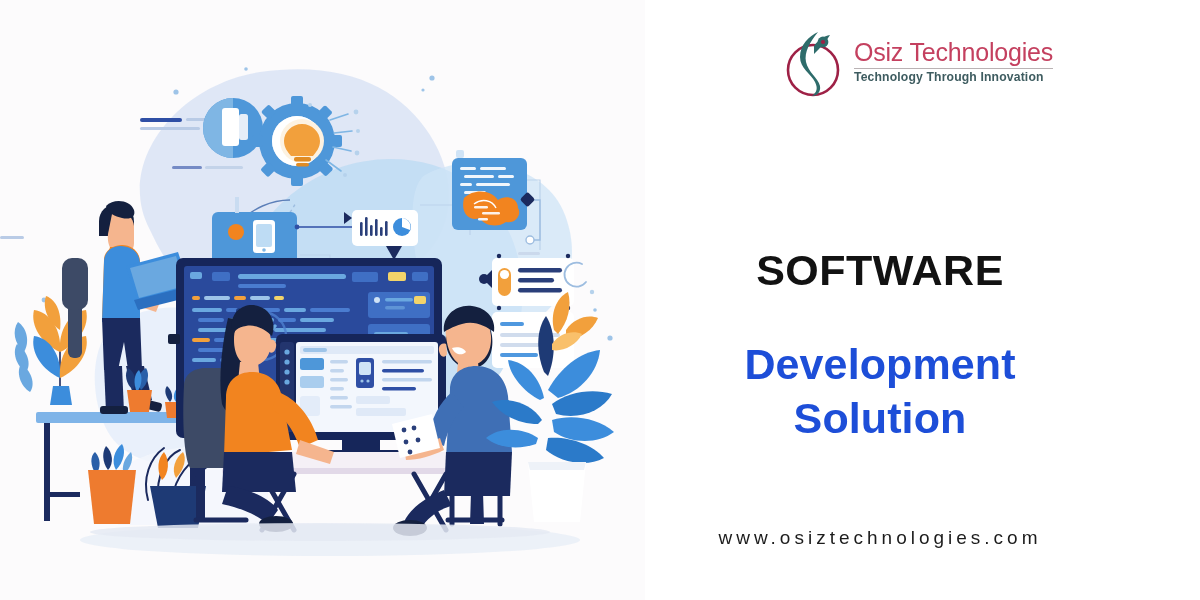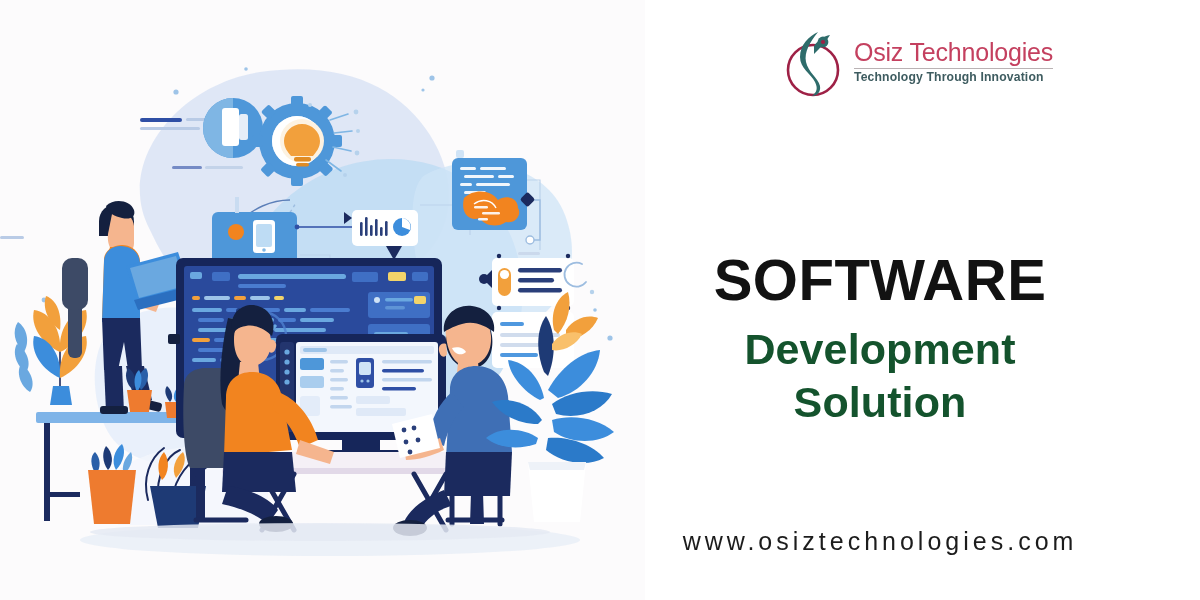--- a/index.html
+++ b/index.html
@@ -38,31 +38,31 @@
   .logo-tagline {
     font-size:12.2px; font-weight:700; letter-spacing:0.15px;
     color:#3e5c60; line-height:1.1; white-space:nowrap;
   }
 
   .headline-wrap {
     position:absolute; left:0; right:0; top:244px; text-align:center;
     padding:0 24px;
   }
   .headline-1 {
-    font-size:58px; font-weight:700; color:#121212;
+    font-size:43px; font-weight:700; color:#121212;
     letter-spacing:0.5px; line-height:1.25;
   }
   .headline-2 {
-    font-size:43px; font-weight:700; color:#14532d;
-    letter-spacing:0.1px; line-height:1.25; margin-top:6px;
+    font-size:43px; font-weight:700; color:#1d4ed8;
+    letter-spacing:0.1px; line-height:1.25; margin-top:40px;
   }
 
   .url-line {
     position:absolute; left:0; right:0; top:527px; text-align:center;
-    font-size:25px; font-weight:400; color:#1c1c1c;
+    font-size:19px; font-weight:400; color:#1c1c1c;
     letter-spacing:4.0px;
   }
 </style>
 </head>
 <body>
 
 <div class="banner">
 
   <section class="illus-panel">
     <svg class="illus-svg" viewBox="0 0 645 600" xmlns="http://www.w3.org/2000/svg">

